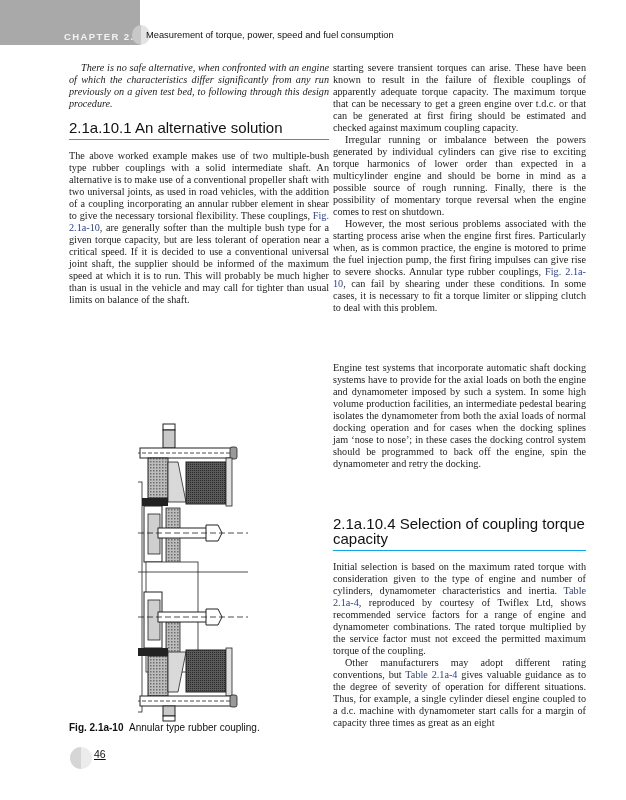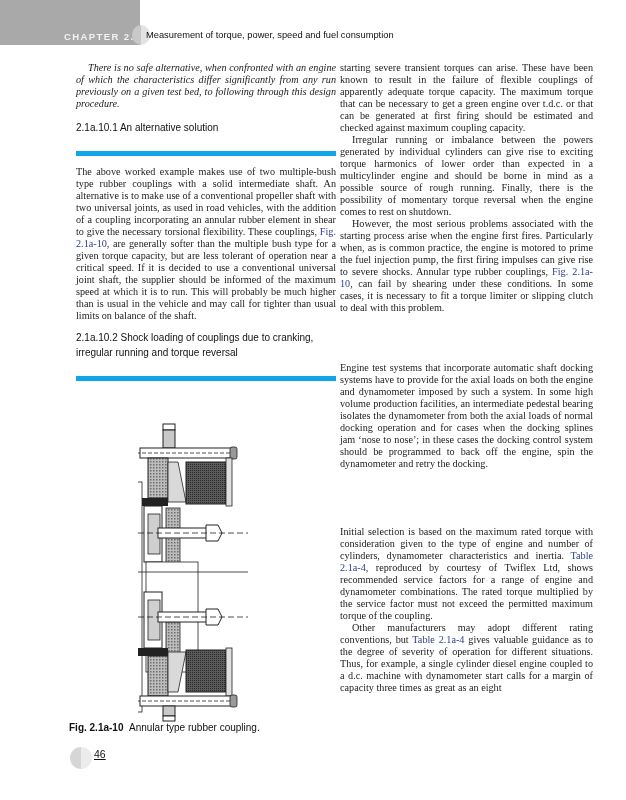--- a/index.html
+++ b/index.html
@@ -18,36 +18,36 @@
   .chapter-circle {
     position: absolute; left: 132px; top: 25px; width: 18px; height: 20px;
     border-radius: 50%; overflow: hidden;
     background: linear-gradient(to right, #c8c8c8 0%, #c8c8c8 50%, #e3e3e3 50%, #e3e3e3 100%);
   }
   .chapter-title {
     position: absolute; left: 146px; top: 30px;
     font-family: "Liberation Sans", sans-serif; font-size: 9.3px; color: #111;
   }
 
-  .col { position: absolute; margin-left: 7px; }
+  .col { position: absolute; }
   .col-left { left: 69px; width: 260px; }
   .col-right { left: 333px; width: 253px; }
 
   p.body {
     font-family: "Liberation Serif", serif; font-size: 10.2px; line-height: 12.0px;
     text-align: justify; color: #1b1b1b;
   }
   p.body.indent { text-indent: 12px; }
   p.body.italic { font-style: italic; text-indent: 12px; }
   .link { color: #2b3f8f; }
 
   h2.sec {
     font-family: "Liberation Sans", sans-serif; font-weight: normal;
-    font-size: 10px; line-height: 15px; color: #111;
-    padding-bottom: 16px; border-bottom: 5px solid #0ea5e9;
+    font-size: 15px; line-height: 15px; color: #111;
+    padding-bottom: 4px; border-bottom: 1px solid #0ea5e9;
   }
 
   .figure {
     position: absolute; left: 138px; top: 422px; width: 120px; height: 300px;
   }
   .fig-caption {
     position: absolute; left: 69px; top: 722px;
     font-family: "Liberation Sans", sans-serif; font-size: 10px; color: #111;
   }
   .fig-caption b { font-weight: bold; }
@@ -73,21 +73,20 @@
 <div class="col col-left" style="top:62px;">
   <p class="body italic">There is no safe alternative, when confronted with an engine of which the characteristics differ significantly from any run previously on a given test bed, to following through this design procedure.</p>
 </div>
 
 <div class="col col-left" style="top:120px;">
   <h2 class="sec">2.1a.10.1  An alternative solution</h2>
   <p class="body" style="margin-top:10px;"><span>The above worked example makes use of two multiple-bush type rubber couplings with a solid intermediate shaft. An alternative is to make use of a conventional propeller shaft with two universal joints, as used in road vehicles, with the addition of a coupling incorporating an annular rubber element in shear to give the necessary torsional flexibility. These couplings, </span><span class="link">Fig. 2.1a-10</span><span>, are generally softer than the multiple bush type for a given torque capacity, but are less tolerant of operation near a critical speed. If it is decided to use a conventional universal joint shaft, the supplier should be informed of the maximum speed at which it is to run. This will probably be much higher than is usual in the vehicle and may call for tighter than usual limits on balance of the shaft.</span></p>
 </div>
 
 <div class="col col-left" style="top:330px;">
-  <h2 class="sec">2.1a.10.2  Shock loading of couplings due to cranking, irregular running and torque reversal</h2>
 </div>
 
 <div class="figure">
   <svg width="120" height="300" viewBox="0 0 120 300" xmlns="http://www.w3.org/2000/svg">
     <defs>
       <pattern id="hatch" width="3" height="3" patternUnits="userSpaceOnUse">
         <rect width="3" height="3" fill="#bdbdbd"></rect>
         <rect width="1.5" height="1.5" fill="#6e6e6e"></rect>
       </pattern>
       <pattern id="dark" width="2" height="2" patternUnits="userSpaceOnUse">
@@ -148,18 +147,19 @@
   <p class="body">starting severe transient torques can arise. These have been known to result in the failure of flexible couplings of apparently adequate torque capacity. The maximum torque that can be necessary to get a green engine over t.d.c. or that can be generated at first firing should be estimated and checked against maximum coupling capacity.</p>
   <p class="body indent">Irregular running or imbalance between the powers generated by individual cylinders can give rise to exciting torque harmonics of lower order than expected in a multicylinder engine and should be borne in mind as a possible source of rough running. Finally, there is the possibility of momentary torque reversal when the engine comes to rest on shutdown.</p>
   <p class="body indent"><span>However, the most serious problems associated with the starting process arise when the engine first fires. Particularly when, as is common practice, the engine is motored to prime the fuel injection pump, the first firing impulses can give rise to severe shocks. Annular type rubber couplings, </span><span class="link">Fig. 2.1a-10</span><span>, can fail by shearing under these conditions. In some cases, it is necessary to fit a torque limiter or slipping clutch to deal with this problem.</span></p>
 </div>
 
 <div class="col col-right" style="top:352px;">
   <p class="body" style="margin-top:10px;">Engine test systems that incorporate automatic shaft docking systems have to provide for the axial loads on both the engine and dynamometer imposed by such a system. In some high volume production facilities, an intermediate pedestal bearing isolates the dynamometer from both the axial loads of normal docking operation and for cases when the docking splines jam ‘nose to nose’; in these cases the docking control system should be programmed to back off the engine, spin the dynamometer and retry the docking.</p>
 </div>
 
 <div class="col col-right" style="top:516px;">
+  <h2 class="sec">2.1a.10.4  Selection of coupling torque capacity</h2>
   <p class="body" style="margin-top:10px;"><span>Initial selection is based on the maximum rated torque with consideration given to the type of engine and number of cylinders, dynamometer characteristics and inertia. </span><span class="link">Table 2.1a-4</span><span>, reproduced by courtesy of Twiflex Ltd, shows recommended service factors for a range of engine and dynamometer combinations. The rated torque multiplied by the service factor must not exceed the permitted maximum torque of the coupling.</span></p>
   <p class="body indent"><span>Other manufacturers may adopt different rating conventions, but </span><span class="link">Table 2.1a-4</span><span> gives valuable guidance as to the degree of severity of operation for different situations. Thus, for example, a single cylinder diesel engine coupled to a d.c. machine with dynamometer start calls for a margin of capacity three times as great as an eight</span></p>
 </div>
 
 <div class="page-circle"></div>
 <div class="page-number">46</div>
 
 </body></html>

